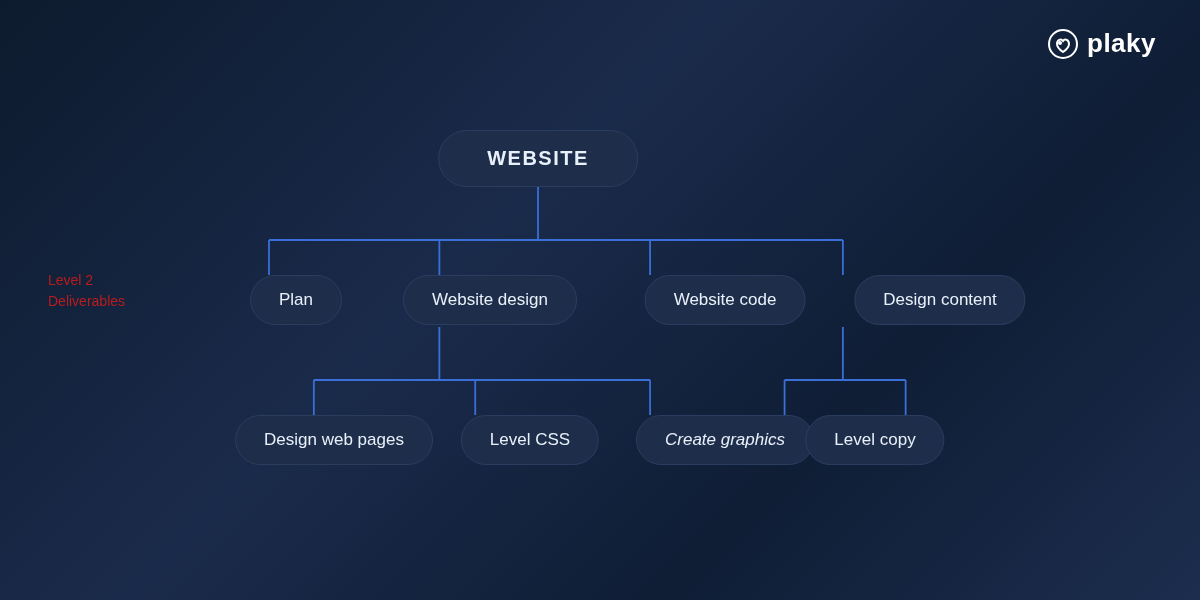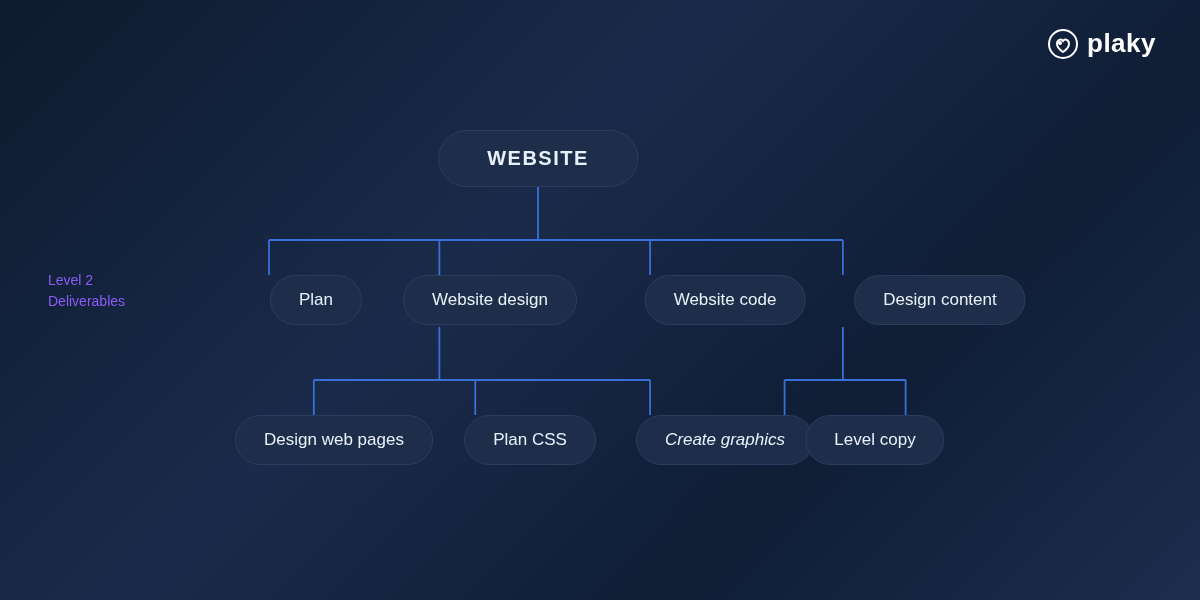--- a/index.html
+++ b/index.html
@@ -35,21 +35,21 @@
       color: #ffffff;
       letter-spacing: 0.5px;
     }
 
     
     .level-label {
       position: absolute;
       left: 48px;
       top: 270px;
       font-size: 14px;
-      color: #8b5cf6;
+      color: #b91c1c;
       line-height: 1.5;
     }
 
     
     .node {
       background: #1e2e4a;
       border-radius: 28px;
       padding: 14px 28px;
       font-size: 17px;
       font-weight: 500;
@@ -107,42 +107,42 @@
     <line x1="940" y1="197" x2="940" y2="250" stroke="#3a6fd8" stroke-width="2"></line>
     <line x1="875" y1="250" x2="1010" y2="250" stroke="#3a6fd8" stroke-width="2"></line>
     <line x1="875" y1="250" x2="875" y2="285" stroke="#3a6fd8" stroke-width="2"></line>
     <line x1="1010" y1="250" x2="1010" y2="285" stroke="#3a6fd8" stroke-width="2"></line>
   </svg>
 
   <div style="position:absolute; left:50%; top:0; transform:translateX(-50%);">
     <div class="node root">WEBSITE</div>
   </div>
 
-  <div style="position:absolute; left:316px; top:145px; transform:translateX(-50%);">
+  <div style="position:absolute; left:296px; top:145px; transform:translateX(-50%);">
     <div class="node">Plan</div>
   </div>
 
   <div style="position:absolute; left:490px; top:145px; transform:translateX(-50%);">
     <div class="node">Website design</div>
   </div>
 
   <div style="position:absolute; left:725px; top:145px; transform:translateX(-50%);">
     <div class="node">Website code</div>
   </div>
 
   <div style="position:absolute; left:940px; top:145px; transform:translateX(-50%);">
     <div class="node">Design content</div>
   </div>
 
   <div style="position:absolute; left:334px; top:285px; transform:translateX(-50%);">
     <div class="node">Design web pages</div>
   </div>
 
   <div style="position:absolute; left:530px; top:285px; transform:translateX(-50%);">
-    <div class="node">Plan CSS</div>
+    <div class="node">Level CSS</div>
   </div>
 
   <div style="position:absolute; left:725px; top:285px; transform:translateX(-50%);font-style:italic;">
     <div class="node">Create graphics</div>
   </div>
 
   <div style="position:absolute; left:875px; top:285px; transform:translateX(-50%);">
     <div class="node">Level copy</div>
   </div>
 

